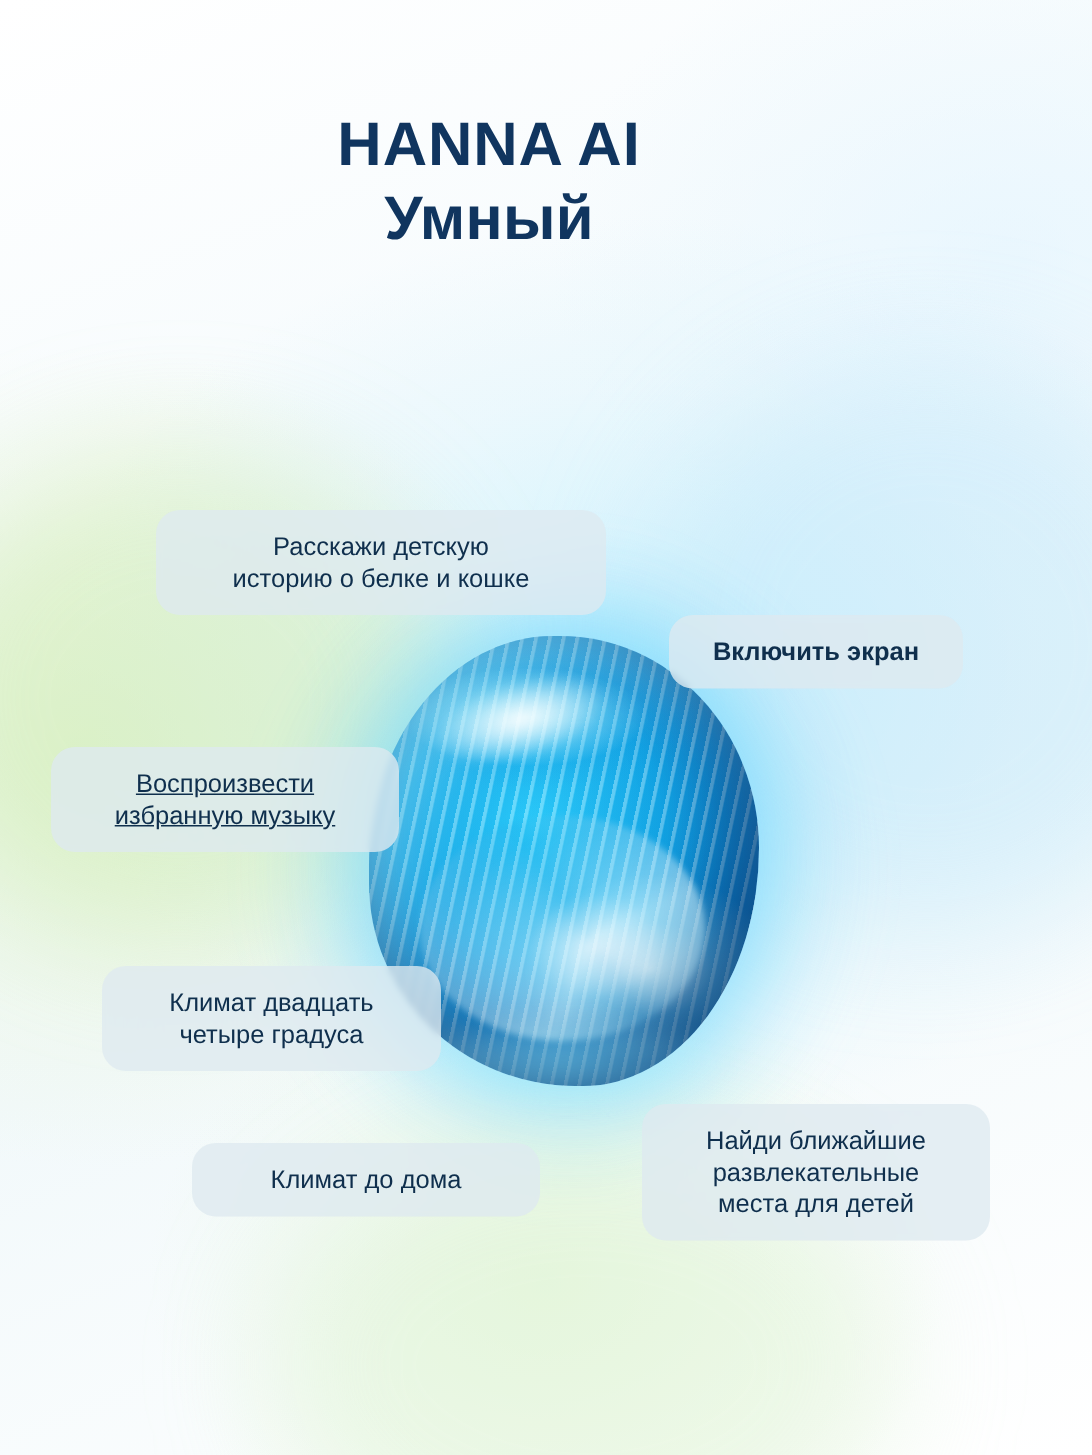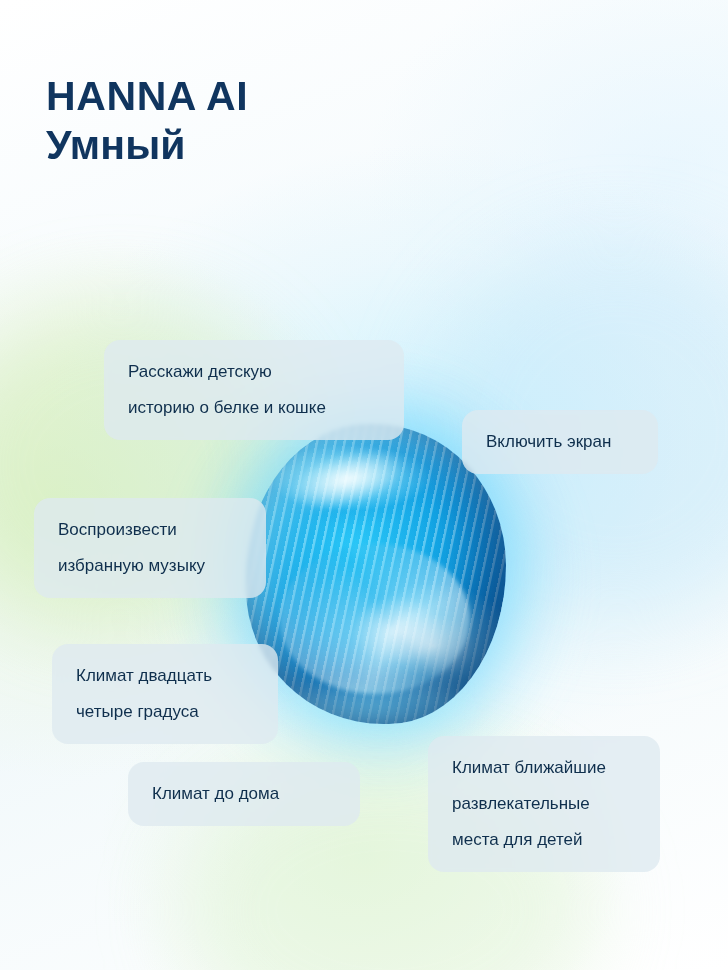--- a/index.html
+++ b/index.html
@@ -17,20 +17,21 @@
     position: relative;
     width: 728px;
     height: 970px;
     overflow: hidden;
     background:
       radial-gradient(ellipse 560px 420px at 60% 46%, rgba(173,236,255,0.55) 0%, rgba(205,240,252,0.25) 45%, rgba(255,255,255,0) 72%),
       radial-gradient(ellipse 420px 360px at 8% 52%, rgba(214,240,190,0.55) 0%, rgba(232,245,214,0.28) 48%, rgba(255,255,255,0) 76%),
       radial-gradient(ellipse 380px 300px at 50% 88%, rgba(222,245,205,0.45) 0%, rgba(255,255,255,0) 70%),
       radial-gradient(ellipse 420px 320px at 92% 18%, rgba(225,244,255,0.6) 0%, rgba(255,255,255,0) 72%),
       linear-gradient(160deg, #ffffff 0%, #f6fbfd 30%, #f2f9fb 60%, #ffffff 100%);
+    text-align: center;
   }
 
   
   .bloom {
     position: absolute;
     border-radius: 50%;
     pointer-events: none;
     filter: blur(40px);
   }
   .bloom-a { left: -60px; top: 300px; width: 360px; height: 330px; background: rgba(205,235,170,0.40); }
@@ -128,30 +129,30 @@
 
   
   .chip {
     position: absolute;
     box-sizing: border-box;
     background: rgba(222,233,239,0.78);
     border-radius: 16px;
     padding: 14px 24px;
     color: #0f2f4d;
     font-size: 17px;
-    line-height: 36px;
+    line-height: 21px;
     backdrop-filter: blur(2px);
   }
   .chip div { white-space: pre-line; }
 
   .chip-story     { left: 104px; top: 340px;  width: 300px; }
-  .chip-screen    { left: 462px; top: 410px;  width: 196px; }
-  .chip-music     { left: 34px;  top: 498px;  width: 232px; }
+  .chip-screen    { left: 446px; top: 410px;  width: 196px; font-weight: bold; }
+  .chip-music     { left: 34px;  top: 498px;  width: 232px; text-decoration: underline; }
   .chip-remind    { left: 488px; top: 556px;  width: 206px; }
-  .chip-climate   { left: 52px;  top: 644px;  width: 226px; }
+  .chip-climate   { left: 68px;  top: 644px;  width: 226px; }
   .chip-route     { left: 128px; top: 762px;  width: 232px; }
   .chip-places    { left: 428px; top: 736px;  width: 232px; }
 </style>
 </head>
 <body>
 
 <div class="poster">
 
   <div class="bloom bloom-a"></div>
   <div class="bloom bloom-b"></div>
@@ -183,18 +184,18 @@
 избранную музыку</div>
   </div>
   <div class="chip chip-climate">
     <div>Климат двадцать
 четыре градуса</div>
   </div>
   <div class="chip chip-route">
     <div>Климат до дома</div>
   </div>
   <div class="chip chip-places">
-    <div>Климат ближайшие
+    <div>Найди ближайшие
 развлекательные
 места для детей</div>
   </div>
 
 </div>
 
 </body></html>

